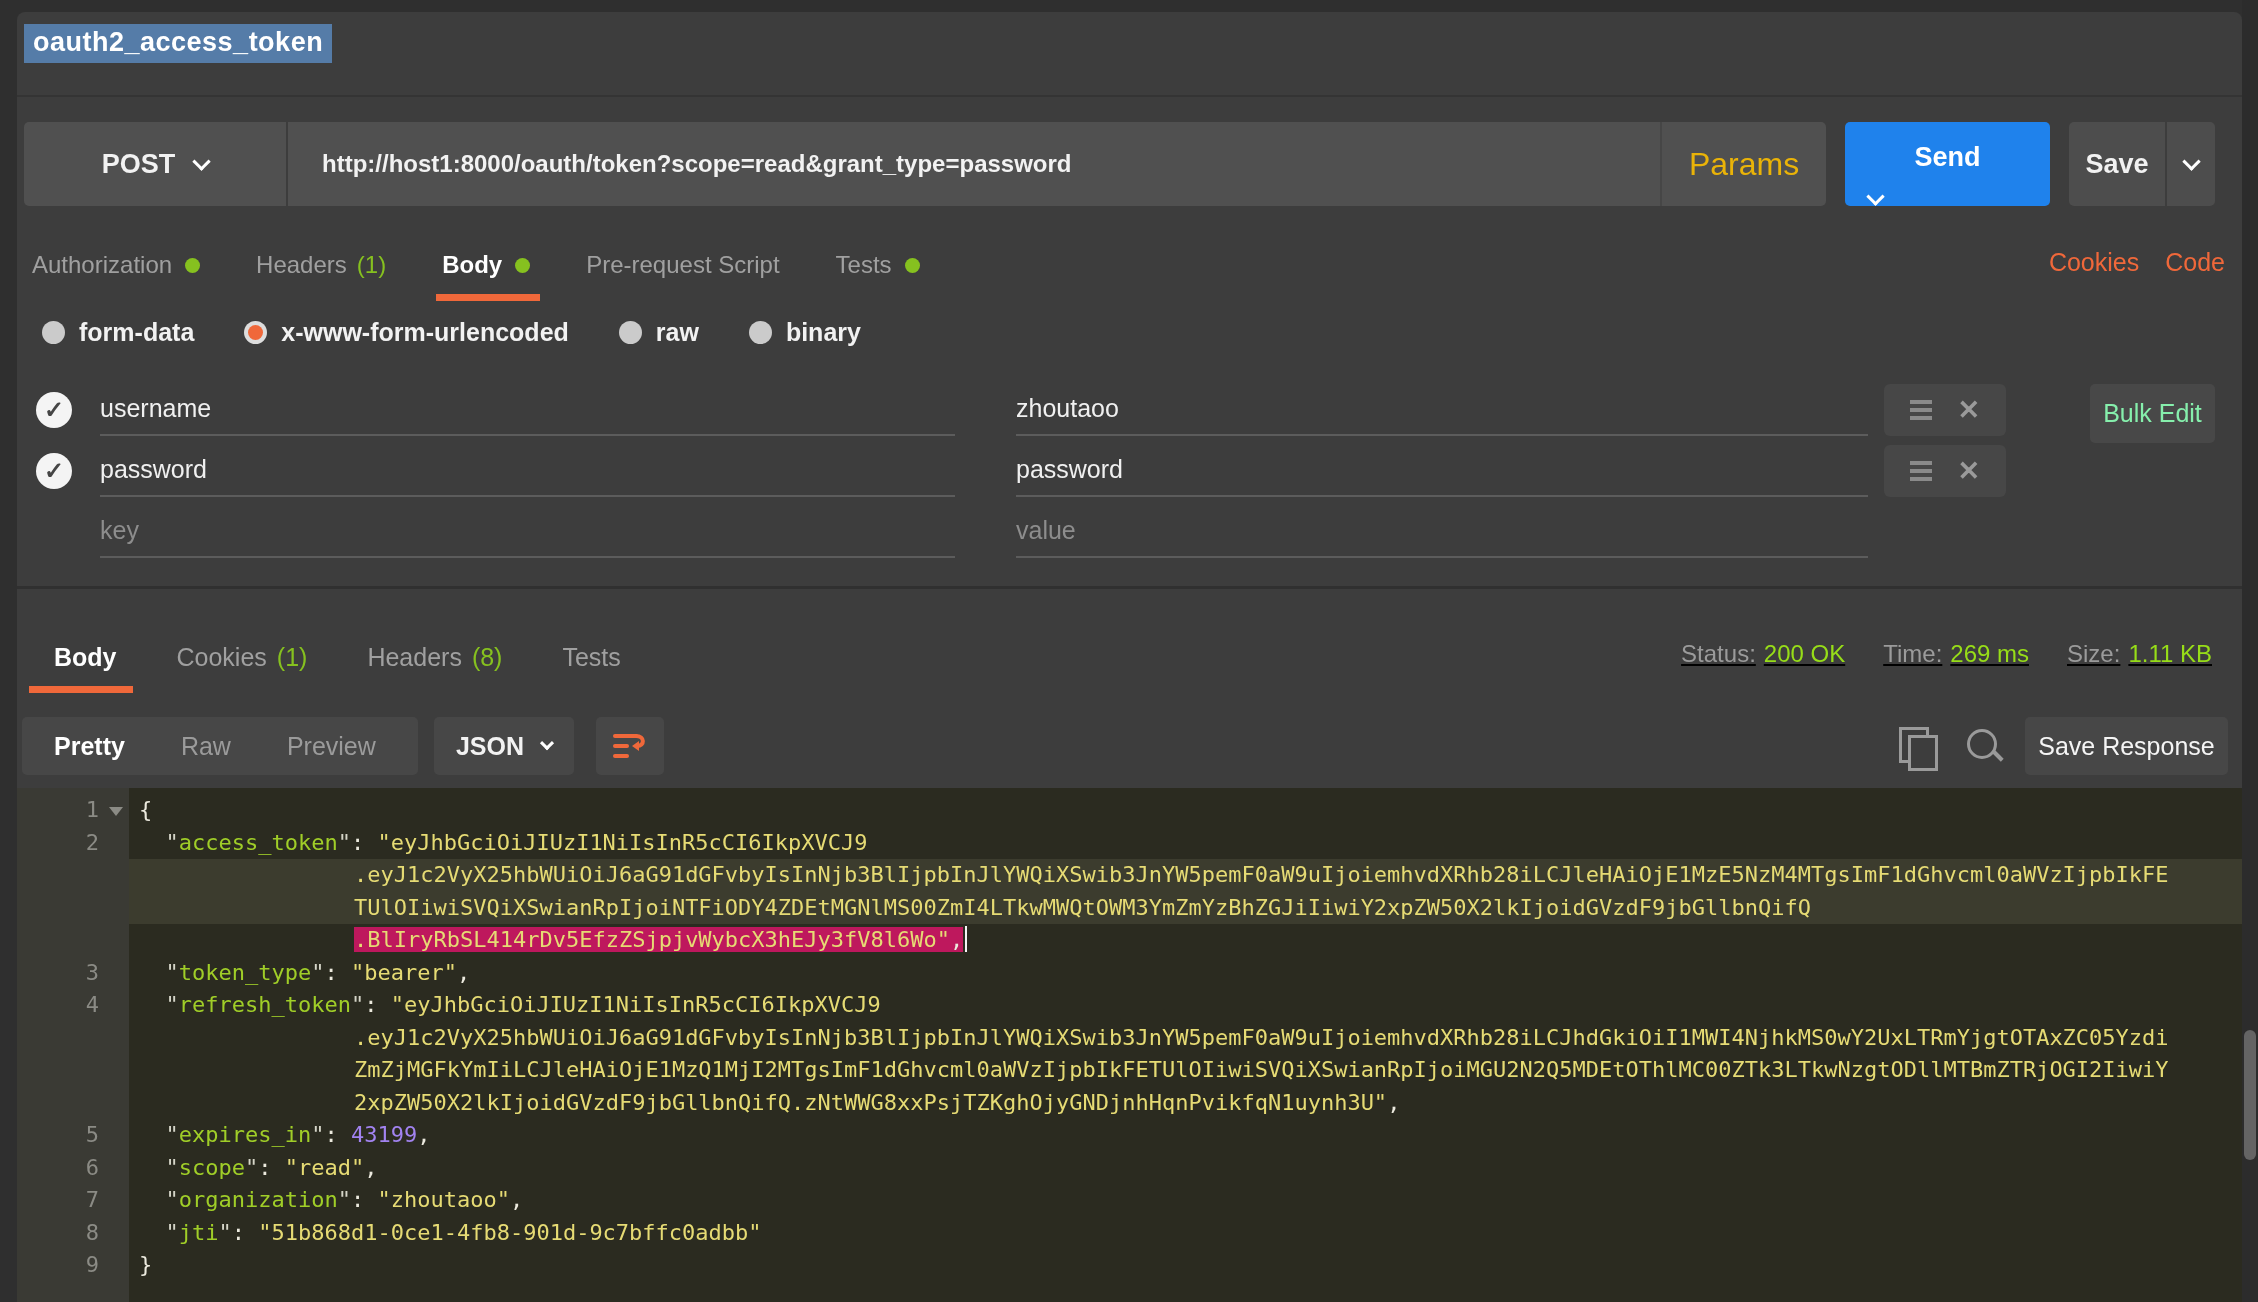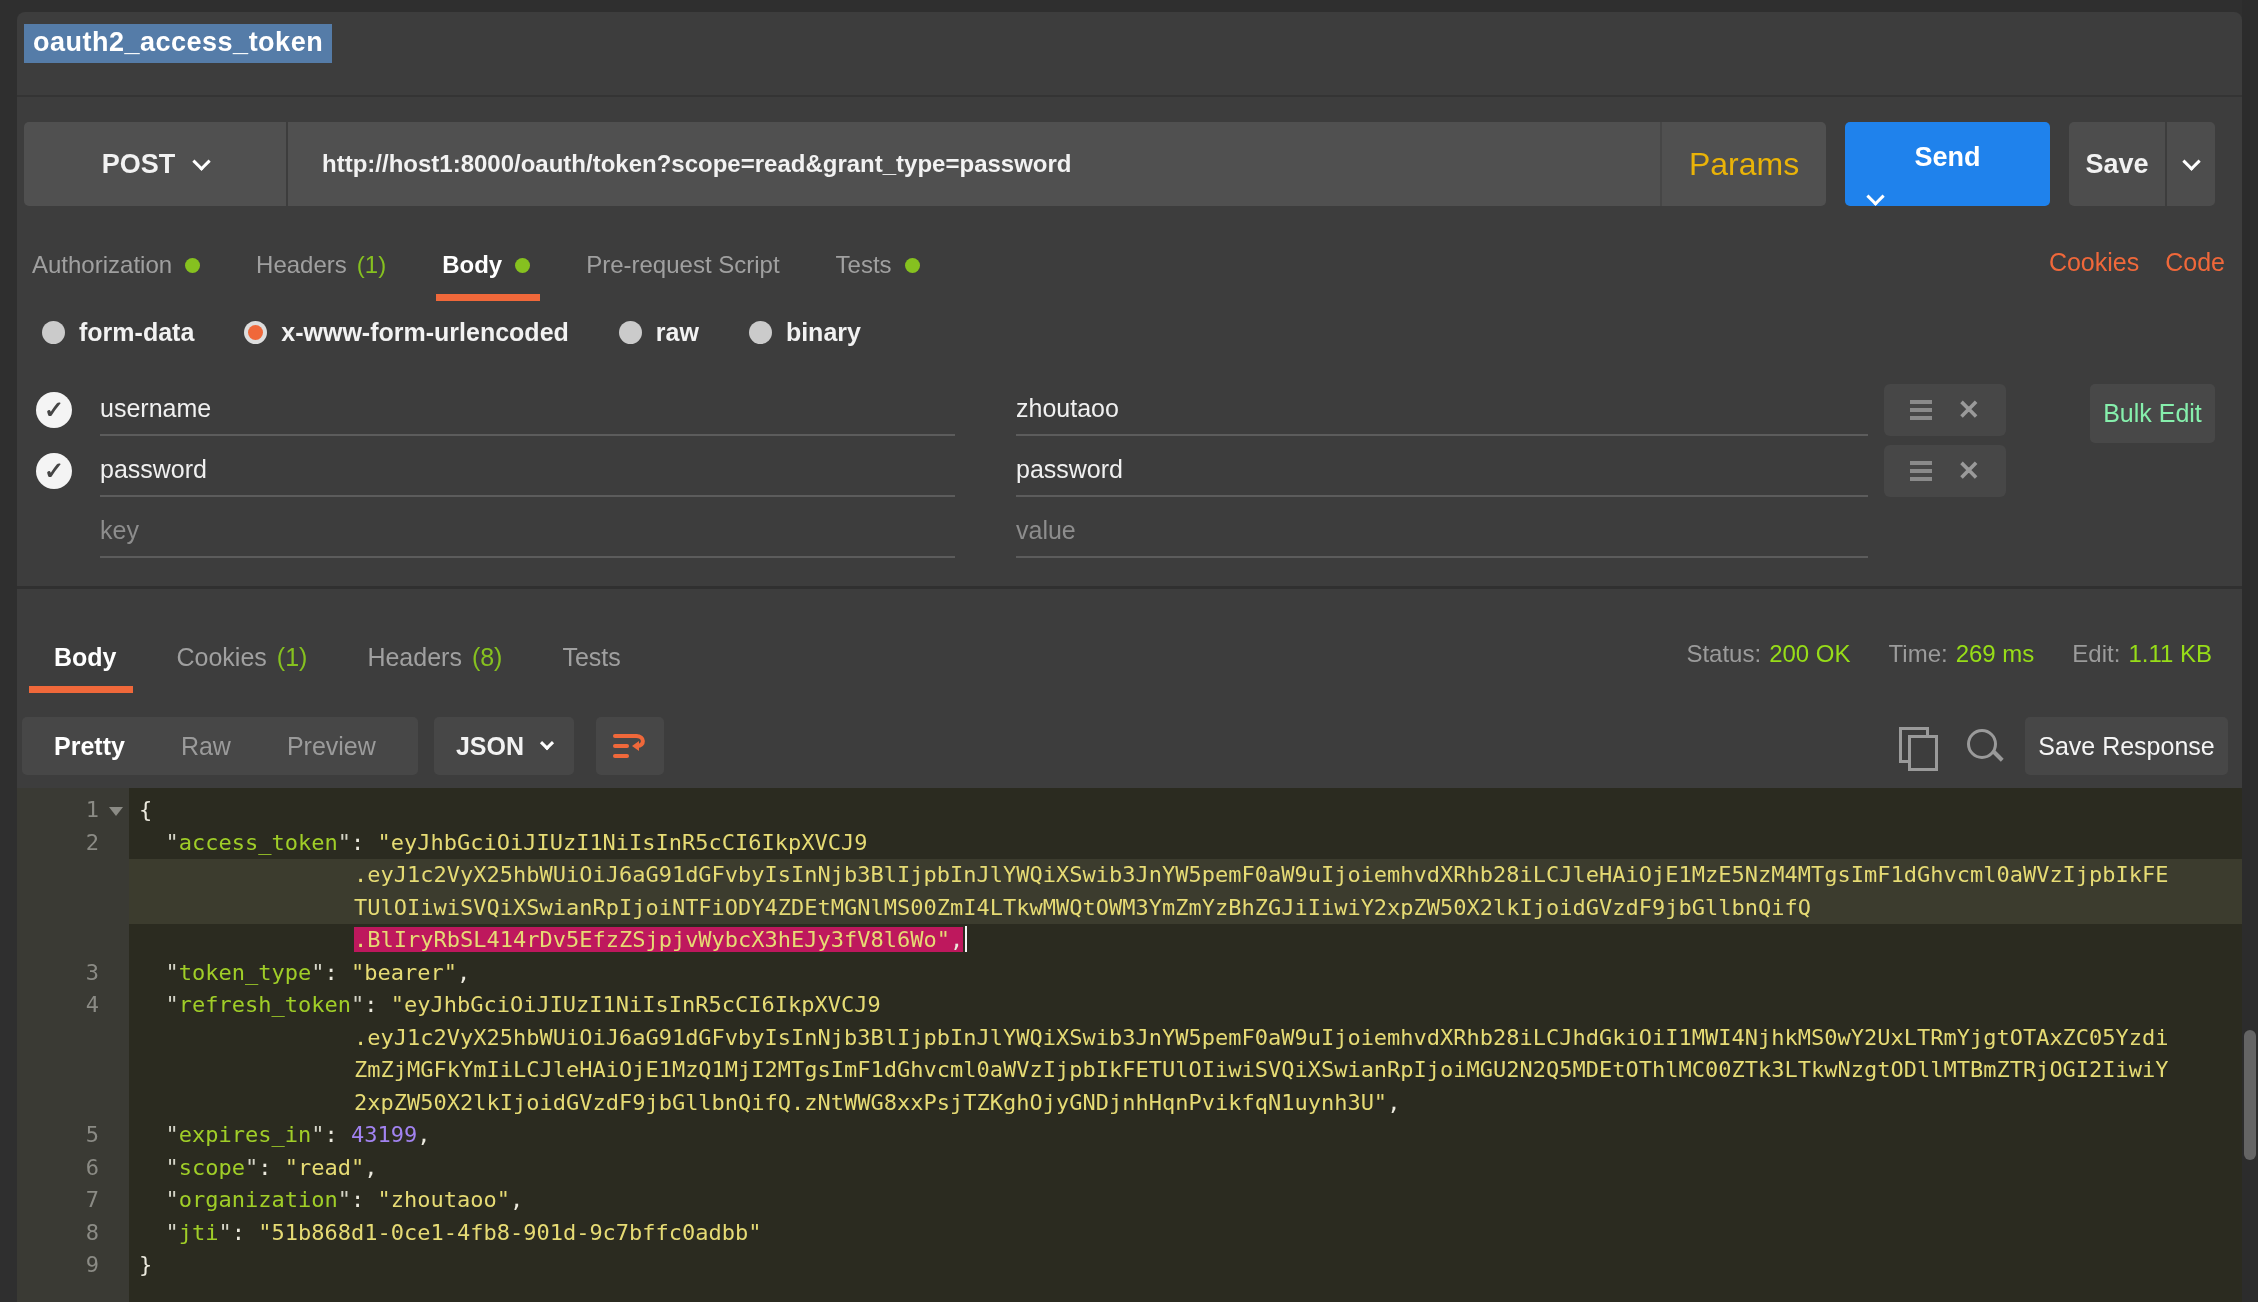--- a/index.html
+++ b/index.html
@@ -90,21 +90,21 @@
   .seam { position:absolute; left:17px; top:586px; width:2225px; height:3px; background:#303030; }
 
   
   .resp-tabs { position:absolute; left:54px; top:632px; height:50px; display:flex; align-items:center; }
   .resp-tabs .tab { position:relative; display:flex; align-items:center; margin-right:60px;
     color:#a0a0a0; font-size:25px; cursor:pointer; }
   .resp-tabs .tab.active { color:#fff; font-weight:bold; }
   .resp-tabs .tab.active::after { content:""; position:absolute; left:-25px; width:104px;
     bottom:-21px; height:7px; background:#f0683a; }
   .resp-meta { position:absolute; top:640px; right:46px; display:flex; gap:38px; }
-  .resp-meta .mitem { font-size:24px; }
+  .resp-meta .mitem { font-size:24px;text-decoration:underline; }
   .mlabel { color:#9b9b9b; }
   .mvalue { color:#97dd18; margin-left:8px; }
 
   
   .view-group { position:absolute; left:22px; top:717px; width:396px; height:58px; background:#474747;
     border-radius:5px; display:flex; align-items:center; padding:0 32px; gap:56px; }
   .view-group span { color:#9b9b9b; font-size:25px; cursor:pointer; }
   .view-group span.active { color:#fff; font-weight:bold; }
   .json-dd { position:absolute; left:434px; top:717px; width:140px; height:58px; background:#474747;
     border-radius:5px; display:flex; align-items:center; justify-content:center; gap:18px;
@@ -279,21 +279,21 @@
       <span>Headers</span>
       <span class="count">(8)</span>
     </span>
     <span class="tab">
       <span>Tests</span>
     </span>
   </div>
 <div class="resp-meta" id="resp-meta">
     <span class="mitem"><span class="mlabel">Status:</span><span class="mvalue">200 OK</span></span>
     <span class="mitem"><span class="mlabel">Time:</span><span class="mvalue">269 ms</span></span>
-    <span class="mitem"><span class="mlabel">Edit:</span><span class="mvalue">1.11 KB</span></span>
+    <span class="mitem"><span class="mlabel">Size:</span><span class="mvalue">1.11 KB</span></span>
   </div>
 
 <div class="view-group" id="view-modes">
     <span class="active">Pretty</span>
     <span class="">Raw</span>
     <span class="">Preview</span>
   </div>
 <div class="json-dd">
   <span>JSON</span>
   <span class="chev small"></span>

